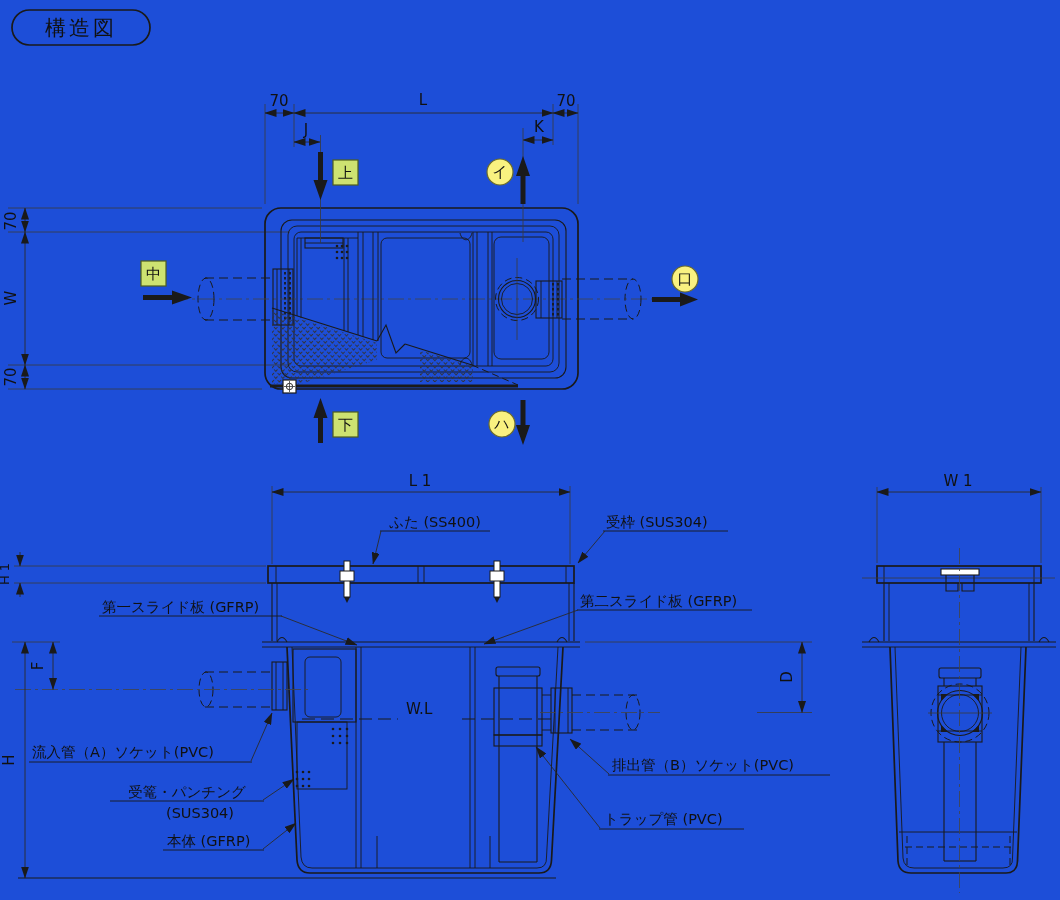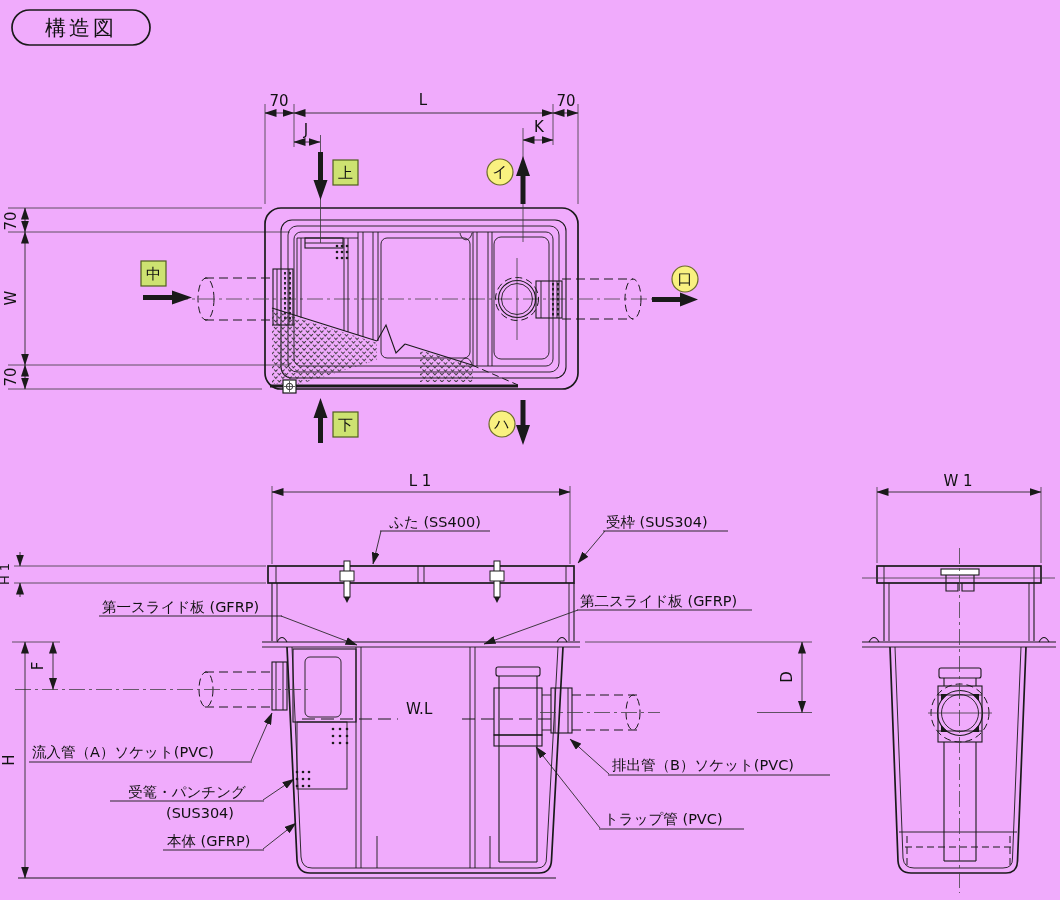--- a/index.html
+++ b/index.html
@@ -1,16 +1,16 @@
 <!DOCTYPE html>
 <html><head>
 <meta charset="utf-8">
 <style>
   html,body{margin:0;padding:0;background:#fff;}
-  .canvas{position:relative;width:1060px;height:900px;background:#f0abfc;overflow:hidden;}
+  .canvas{position:relative;width:1060px;height:900px;background:#1d4ed8;overflow:hidden;}
   svg{display:block;}
   svg text{fill:#111;font-family:"DejaVu Sans","Liberation Sans",sans-serif;font-size:15px;}
   .dt{font-size:15px;}
   .sm{font-size:13px;}
   .lbl{font-size:14.5px;}
   .ttl{font-size:21px;letter-spacing:3px;}
   .bdg{font-size:15px;}
   .ln{stroke:#1a1a1a;stroke-width:1.1;fill:none;}
   .lnt{stroke:#1a1a1a;stroke-width:0.9;fill:none;}
   .ln2{stroke:#1a1a1a;stroke-width:1.7;fill:none;}

